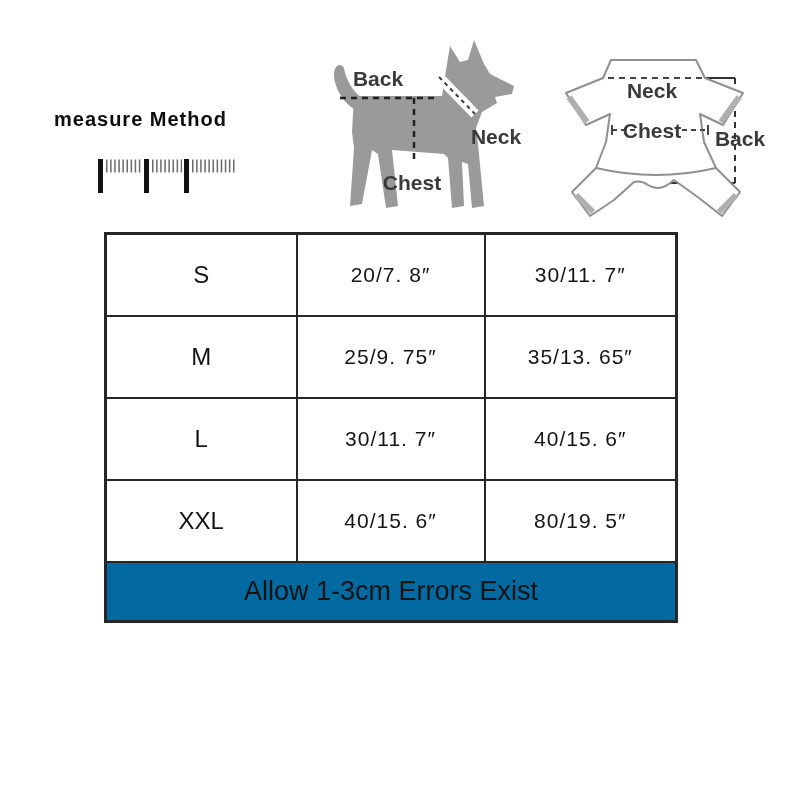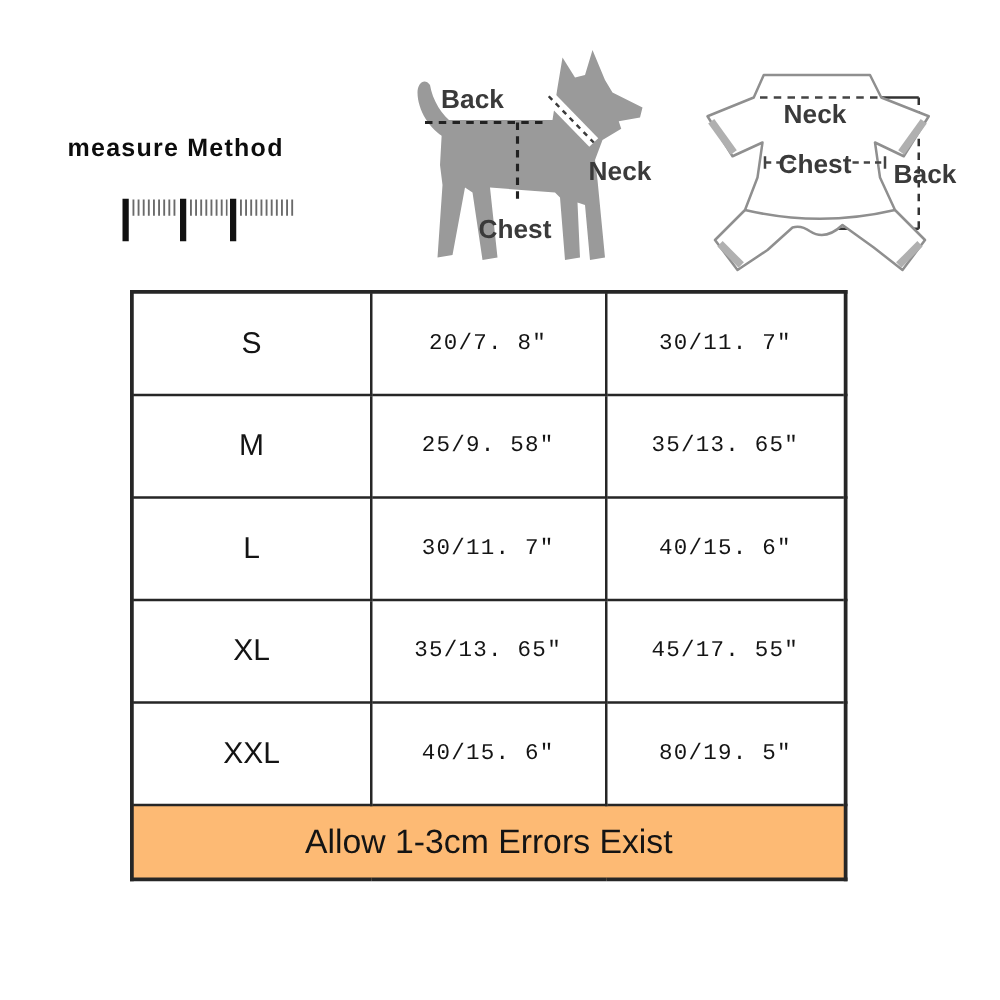--- a/index.html
+++ b/index.html
@@ -25,22 +25,22 @@
     border-collapse:collapse;table-layout:fixed;
     border:3px solid #262626;
   }
   .size-table td{
     border:2px solid #262626;text-align:center;vertical-align:middle;
     padding:0;color:#141414;
   }
   .size-table tr.hdr td{background:#d4d4d4;font-size:22px;height:95px;line-height:1.45;}
   .size-table tr.row td{height:80px;background:#ffffff;}
   .size-table td.size-cell{font-size:24px;}
-  .size-table td.val-cell{font-family:Liberation Mono, monospace;font-size:18px;letter-spacing:1px;}
-  .size-table tr.note td{height:57px;font-size:27px;background:#fdba74;}
+  .size-table td.val-cell{font-family:Liberation Sans, sans-serif;font-size:21px;letter-spacing:1px;}
+  .size-table tr.note td{height:57px;font-size:27px;background:#0369a1;}
 </style>
 </head>
 <body>
 
 <div class="title">measure Method</div>
 
 <svg class="ruler" viewBox="0 0 152 42">
   <rect x="6" y="3" width="5" height="34" fill="#111"></rect>
   <rect x="52" y="3" width="5" height="34" fill="#111"></rect>
   <rect x="92" y="3" width="5" height="34" fill="#111"></rect>
@@ -108,32 +108,27 @@
       <col style="width:192px">
     </colgroup>
   <tbody>
   <tr class="row">
     <td class="size-cell">S</td>
     <td class="val-cell">20/7. 8″</td>
     <td class="val-cell">30/11. 7″</td>
   </tr>
   <tr class="row">
     <td class="size-cell">M</td>
-    <td class="val-cell">25/9. 58″</td>
+    <td class="val-cell">25/9. 75″</td>
     <td class="val-cell">35/13. 65″</td>
   </tr>
   <tr class="row">
     <td class="size-cell">L</td>
     <td class="val-cell">30/11. 7″</td>
     <td class="val-cell">40/15. 6″</td>
-  </tr>
-  <tr class="row">
-    <td class="size-cell">XL</td>
-    <td class="val-cell">35/13. 65″</td>
-    <td class="val-cell">45/17. 55″</td>
   </tr>
   <tr class="row">
     <td class="size-cell">XXL</td>
     <td class="val-cell">40/15. 6″</td>
     <td class="val-cell">80/19. 5″</td>
   </tr>
   <tr class="note">
     <td colspan="3">Allow 1-3cm Errors Exist</td>
   </tr>
 </tbody>

